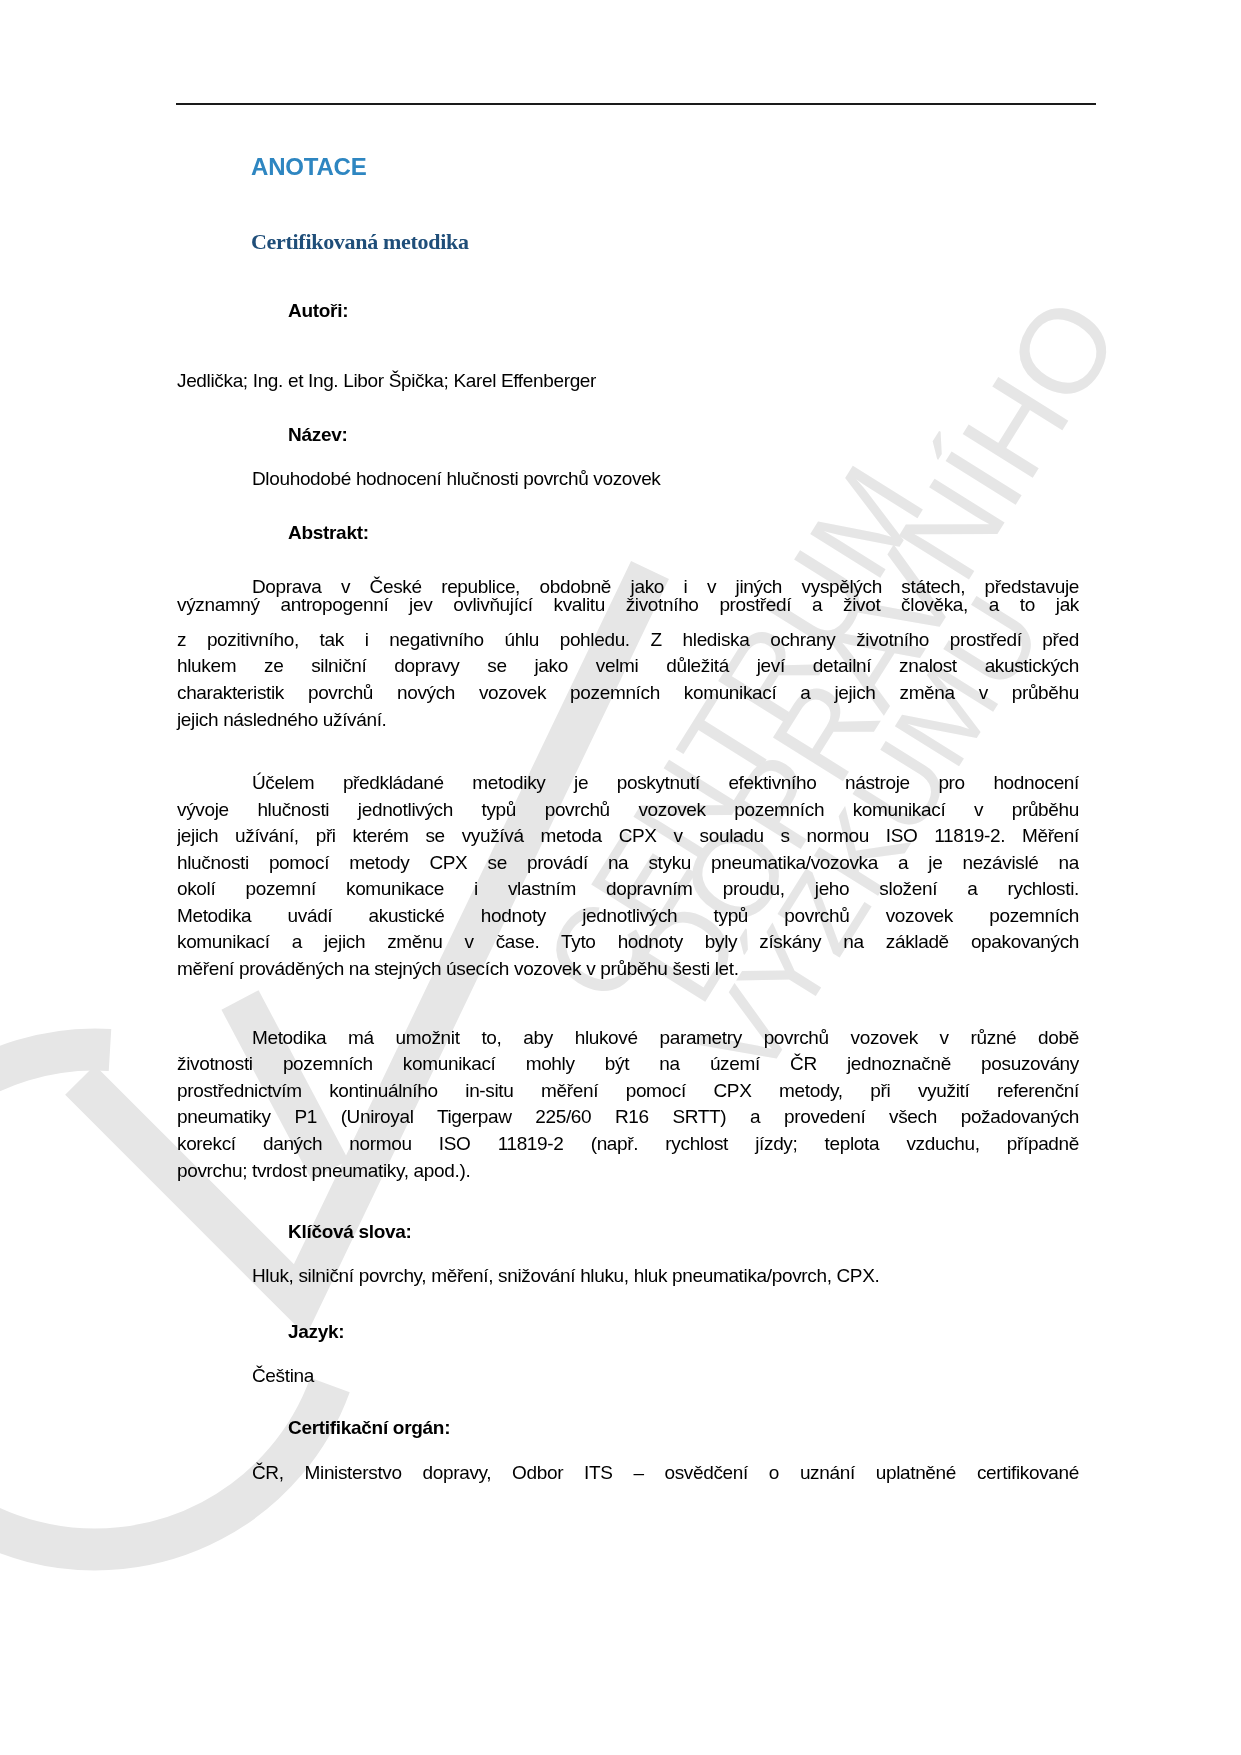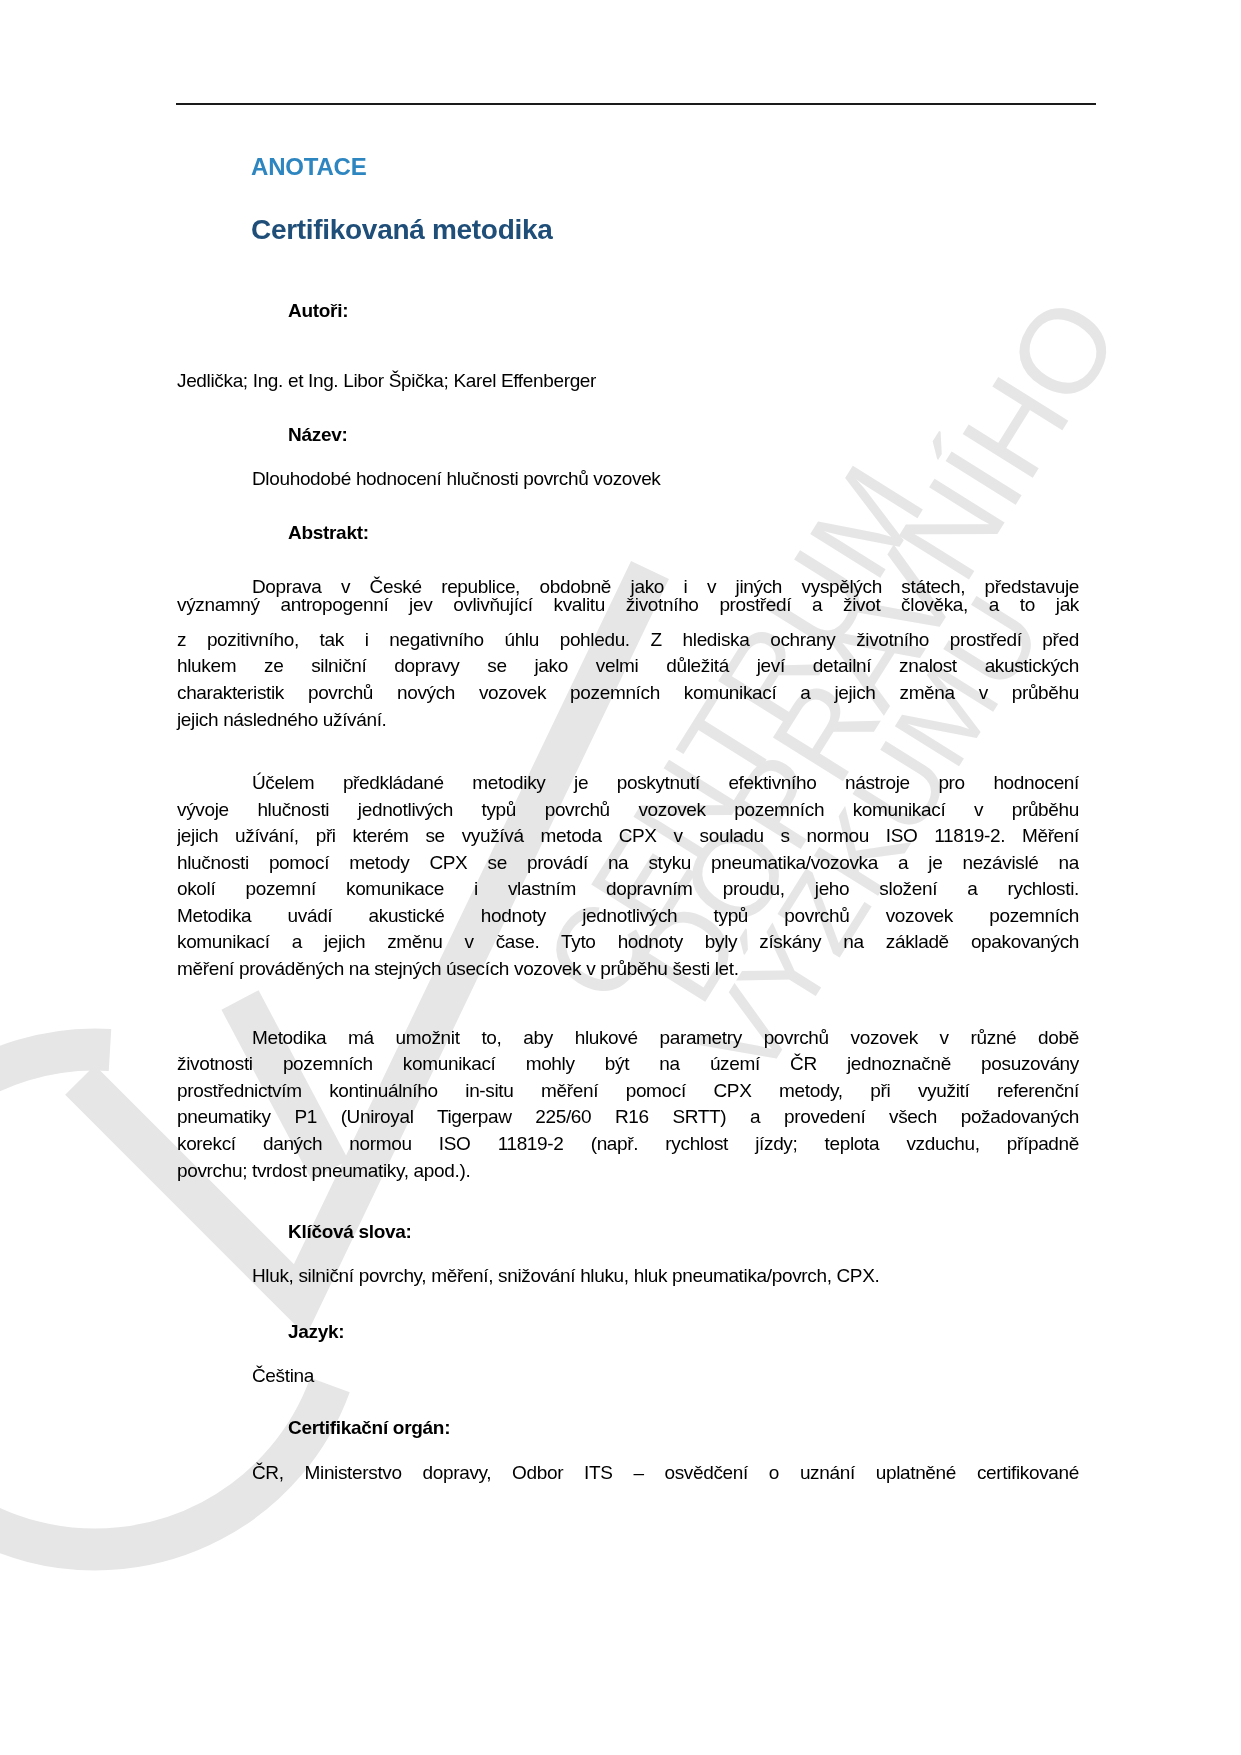--- a/index.html
+++ b/index.html
@@ -5,22 +5,22 @@
   html, body { margin: 0; padding: 0; background: #ffffff; }
   body { width: 1241px; height: 1755px; position: relative; overflow: hidden;
          font-family: "Liberation Sans", sans-serif; color: #000; }
   .page { position: absolute; left: 0; top: 0; width: 1241px; height: 1755px; background: #fff; }
   .watermark { position: absolute; left: 0; top: 0; width: 1241px; height: 1755px; pointer-events: none; }
   .running-header { position: absolute; left: 177px; top: 76px; font-style: italic;
          font-size: 19px; letter-spacing: -0.3px; color: #000; white-space: nowrap; }
   .header-rule { position: absolute; left: 176px; top: 103px; width: 920px; height: 2px; background: #1a1a1a; }
   .h1 { position: absolute; left: 251px; top: 153px; font-size: 24px; font-weight: bold;
         color: #2e86c1; letter-spacing: -0.2px; white-space: nowrap; }
-  .h2 { position: absolute; left: 251px; top: 214px; font-size: 28px; font-weight: bold;
-        color: #1f4e79; letter-spacing: -0.3px; white-space: nowrap; }
+  .h2 { position: absolute; left: 251px; top: 229px; font-size: 22px; font-weight: bold;
+        color: #1f4e79; letter-spacing: -0.3px; white-space: nowrap; font-family: Liberation Serif, serif; }
   .label { position: absolute; left: 252px; font-size: 19px; font-weight: bold; white-space: nowrap; letter-spacing: -0.3px; margin-left: 36px; }
   .line { position: absolute; font-size: 19px; line-height: 24px; white-space: nowrap; letter-spacing: -0.35px; }
   .just { text-align: justify; text-align-last: justify; white-space: normal; overflow: hidden; height: 24px; }
   .first { left: 252px; width: 827px; }
   .cont  { left: 177px; width: 902px; }
   .plain-ind { left: 252px; }
   .plain { left: 177px; }
 </style>
 </head>
 <body>

